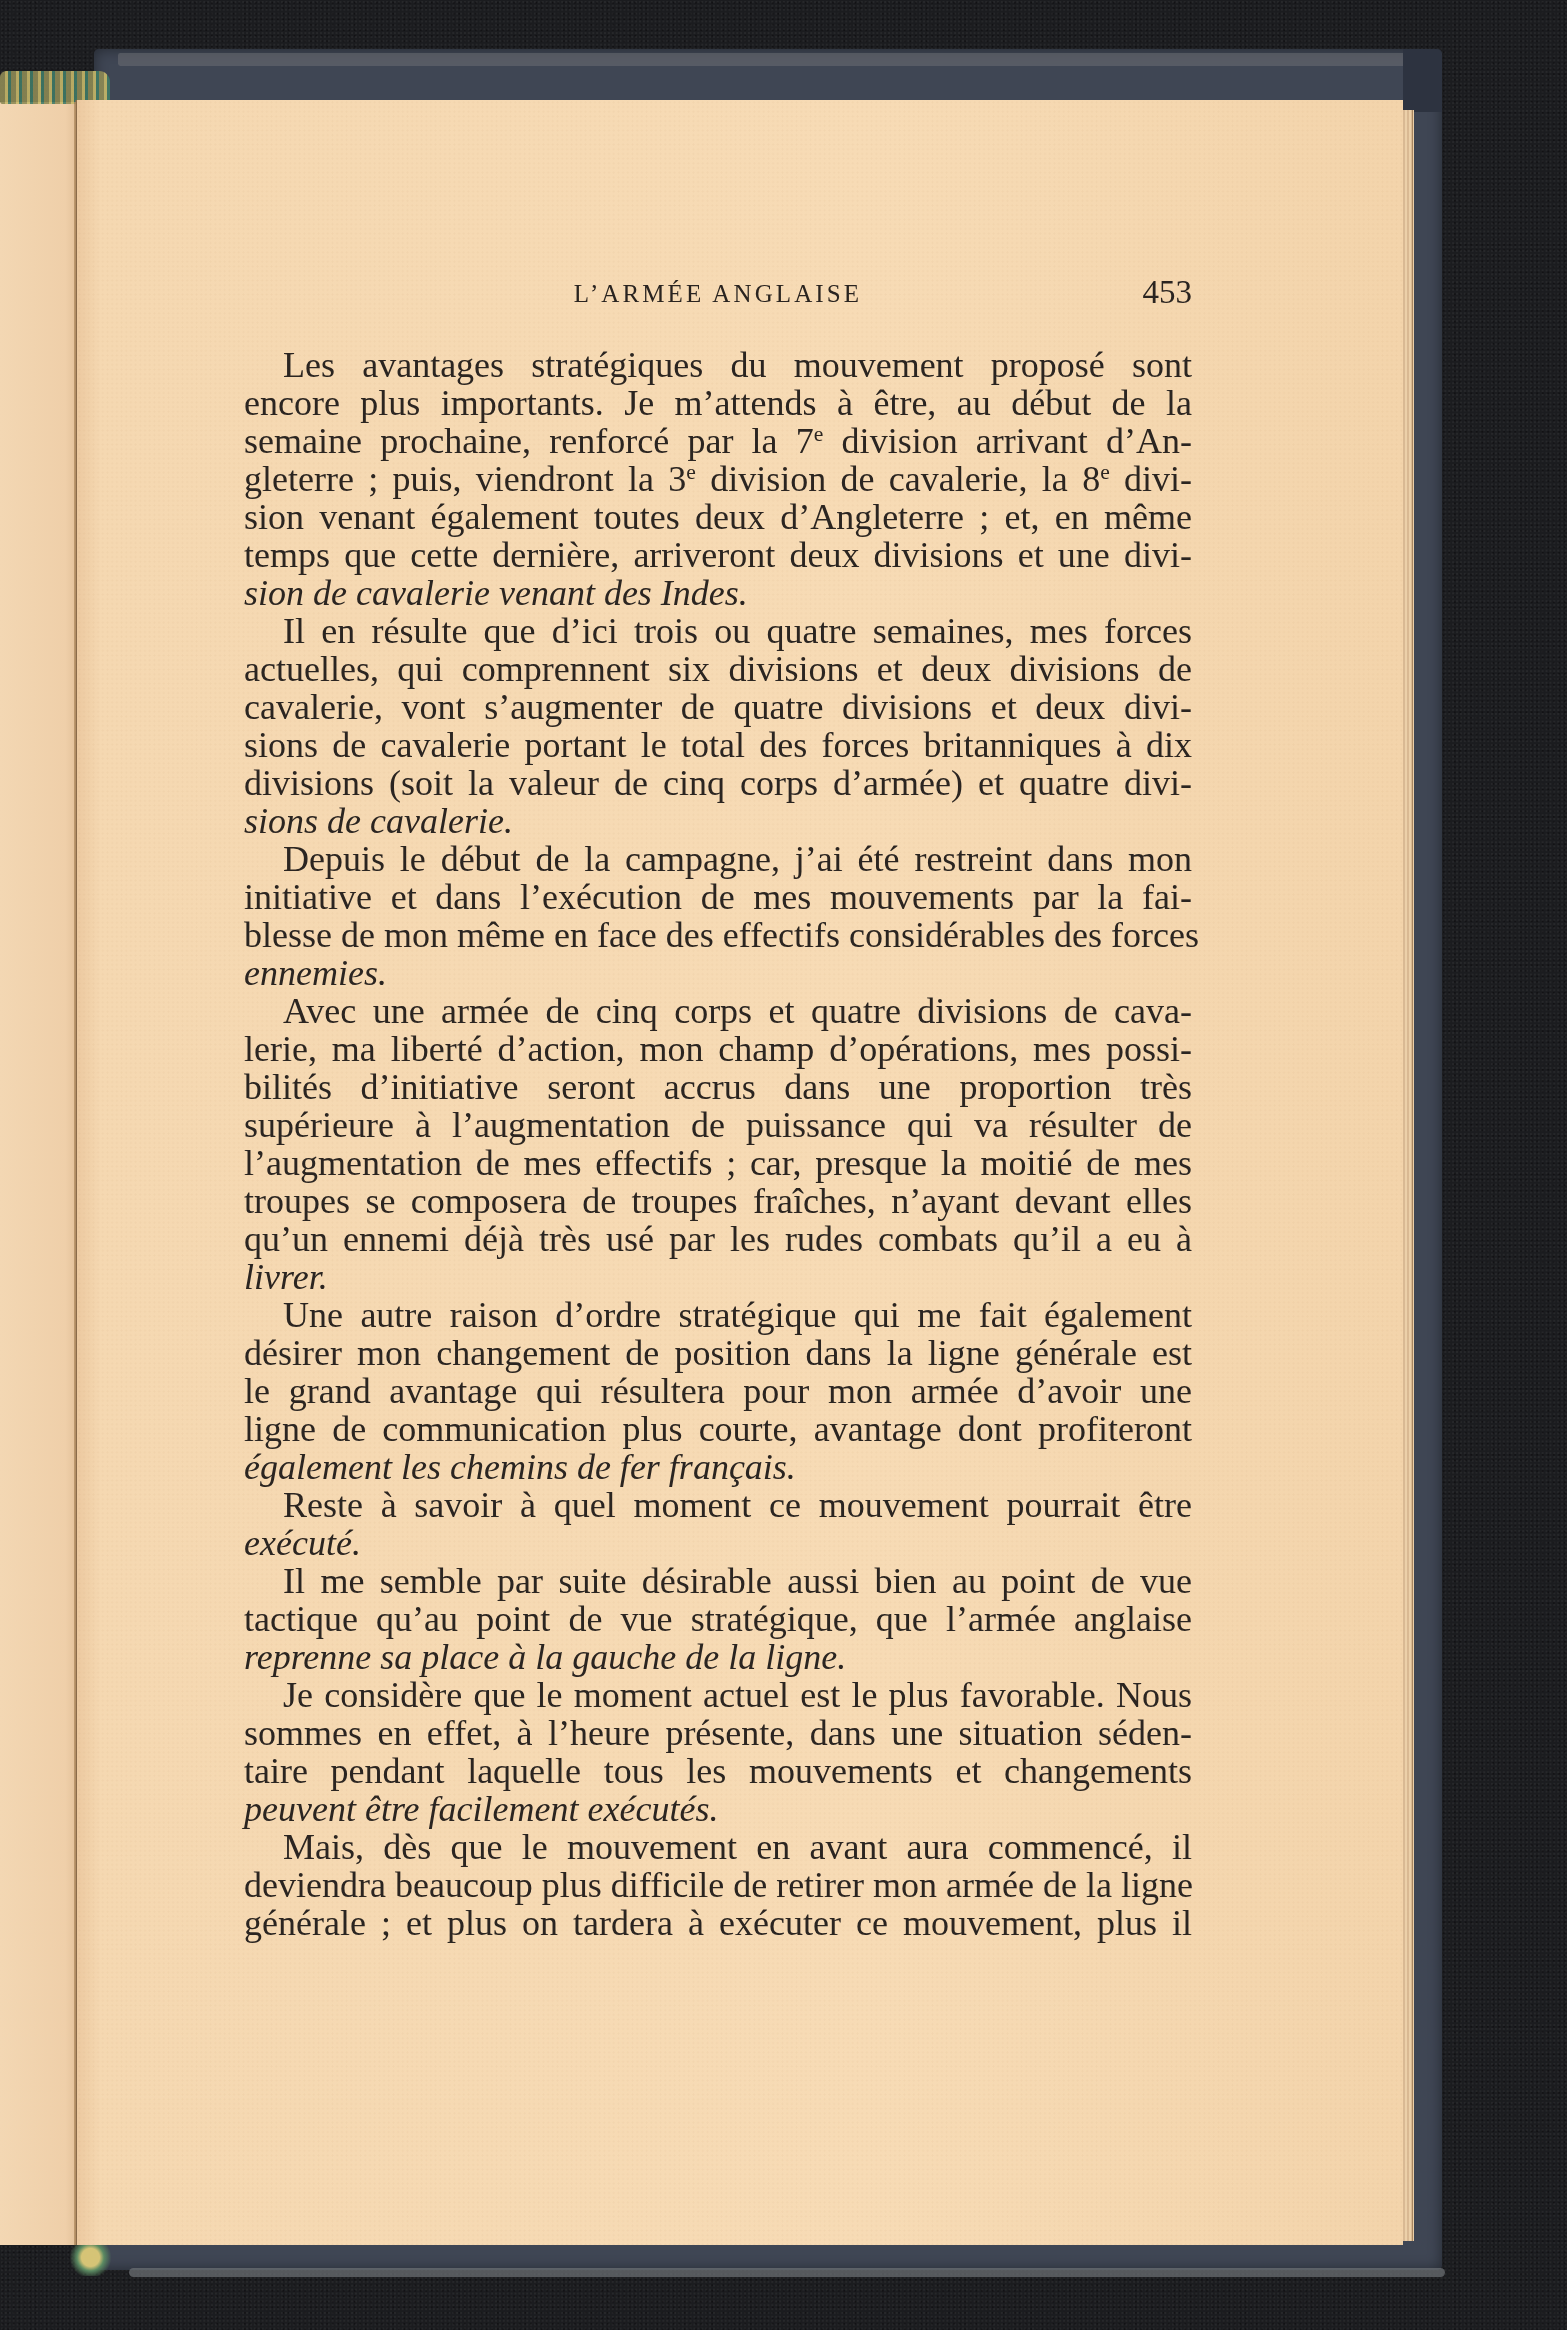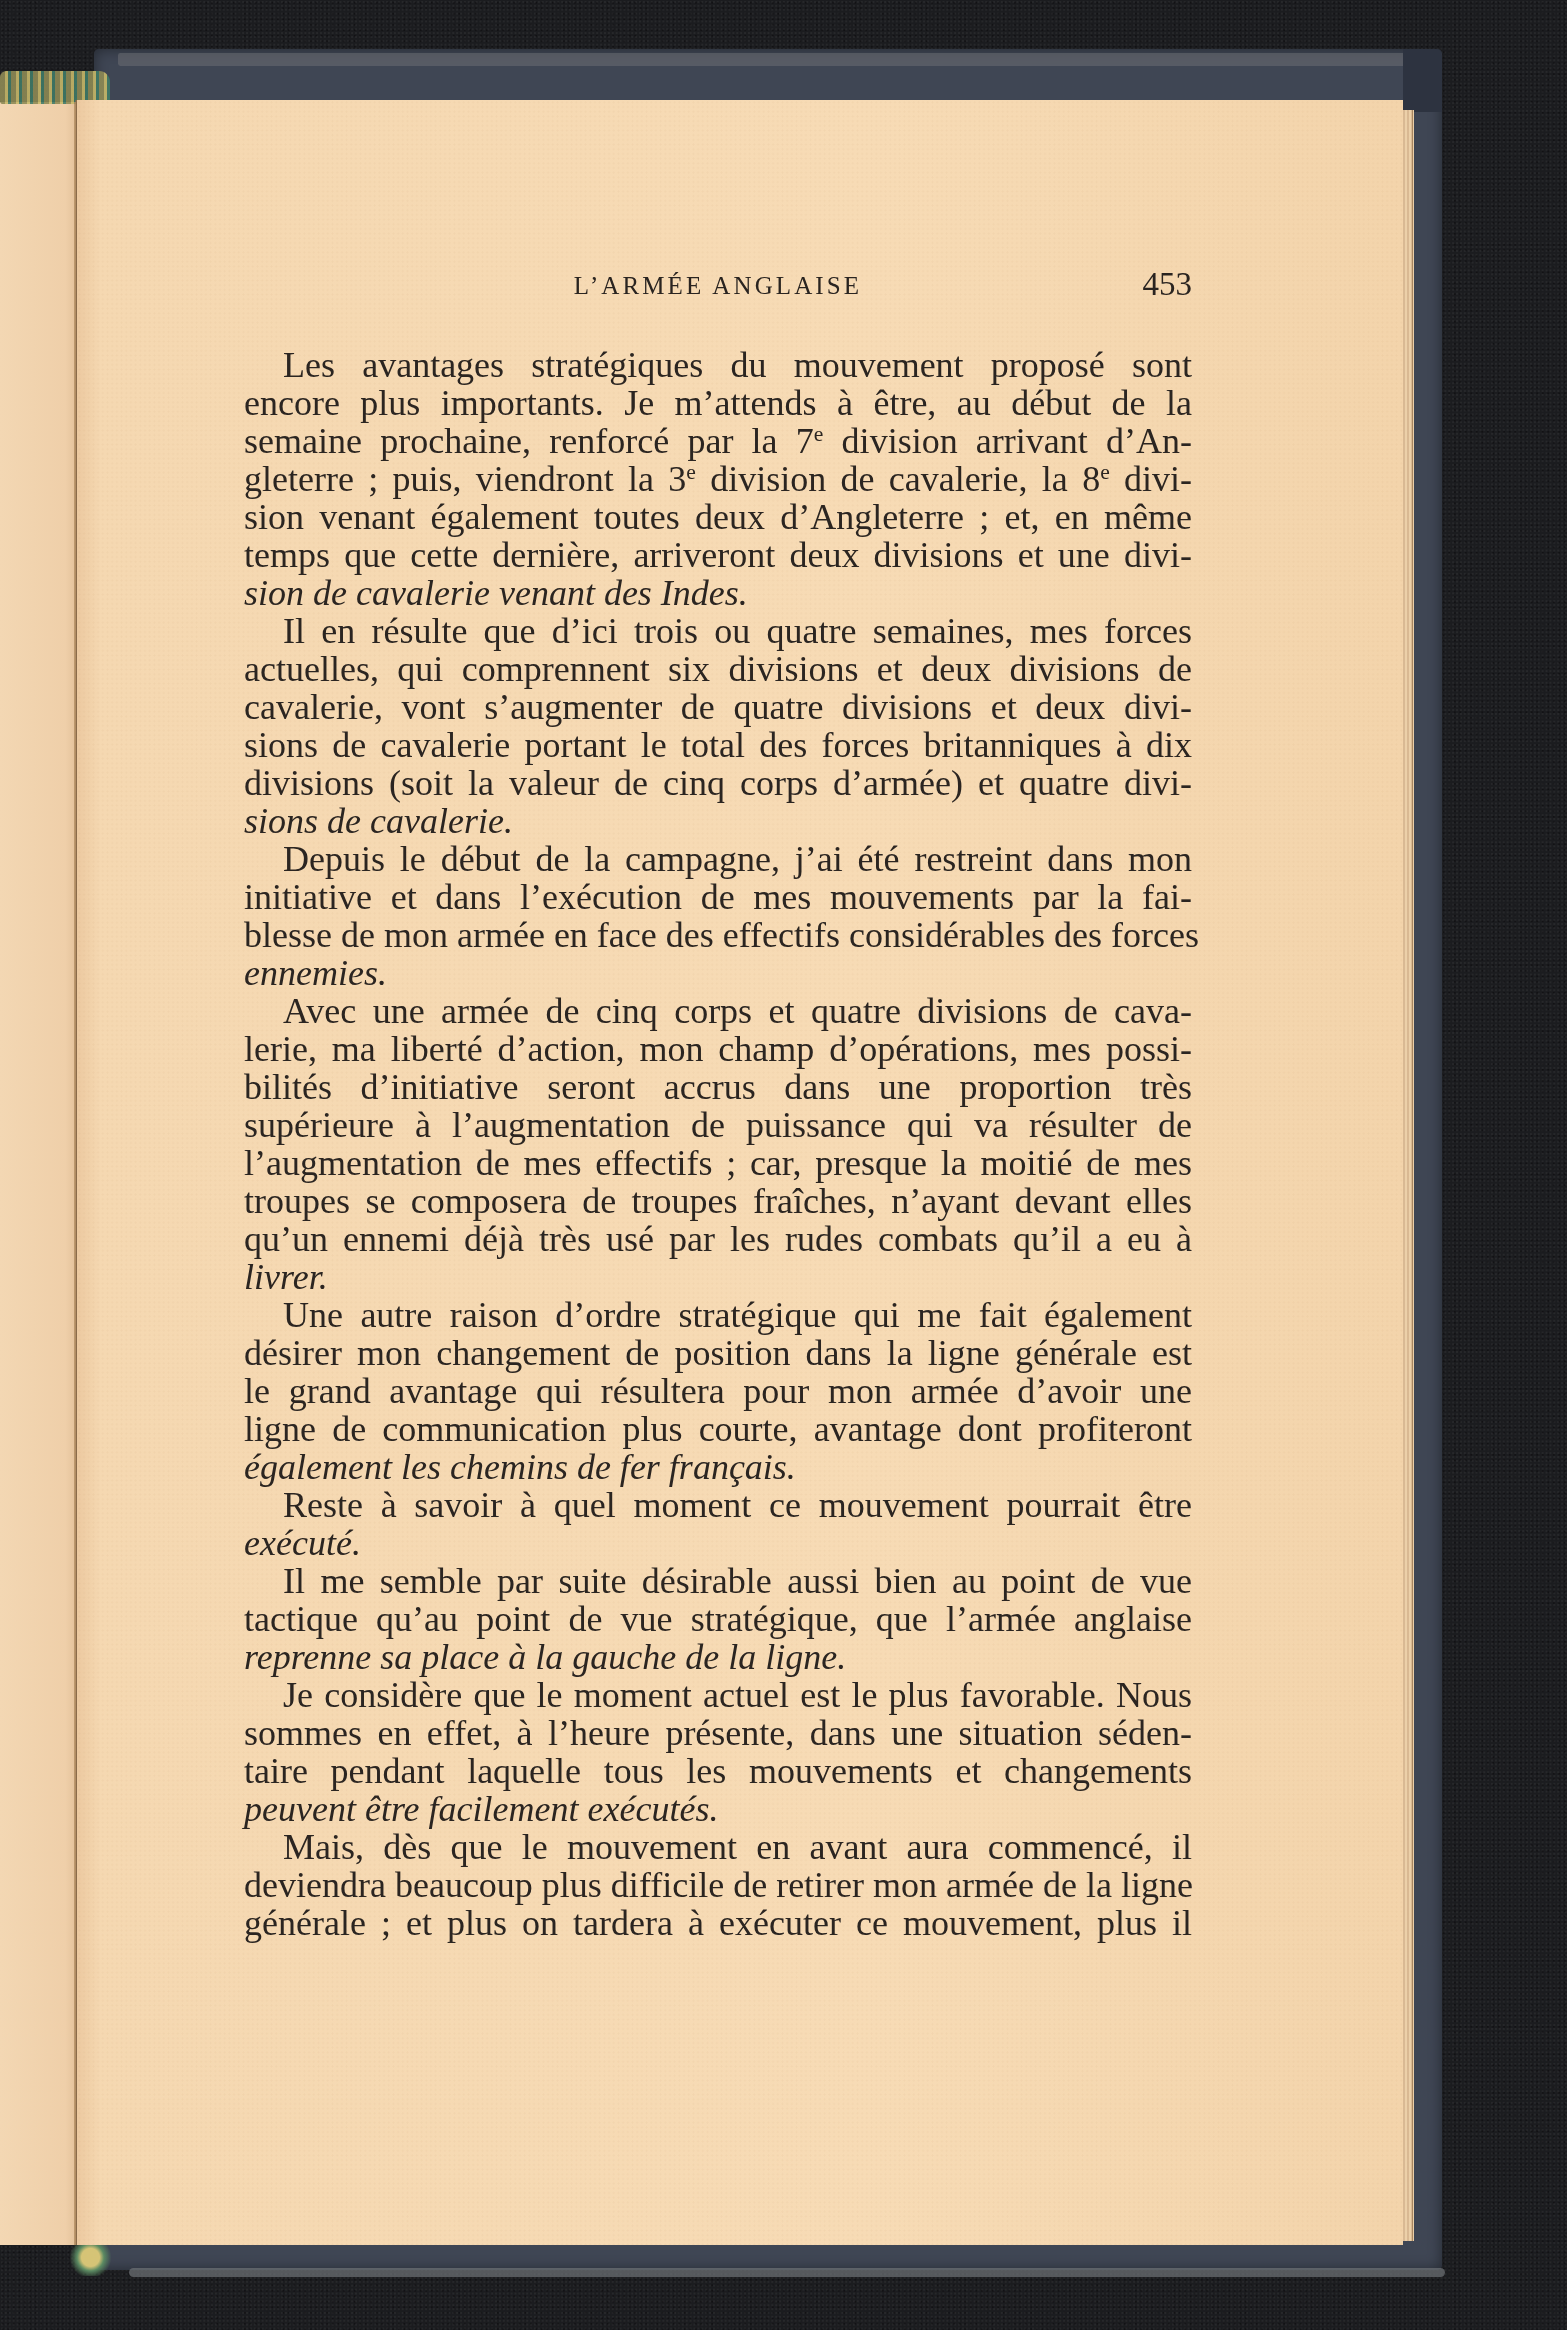--- a/index.html
+++ b/index.html
@@ -51,21 +51,21 @@
   }
   .page-stack {
     position: absolute; left: 1403px; top: 110px; width: 11px; height: 2131px;
     background: repeating-linear-gradient(90deg, #d9b993 0 1.6px, #a78660 1.6px 2.4px, #ecd0a9 2.4px 3.9px);
   }
   .gutter-line {
     position: absolute; left: 74px; top: 102px; width: 2.4px; height: 2143px;
     background: #b08c62; opacity: .8;
   }
   .running-head {
-    position: absolute; left: 244px; top: 266px; width: 948px; height: 39px;
+    position: absolute; left: 244px; top: 274px; width: 948px; height: 39px;
   }
   .running-title {
     position: absolute; left: 0; right: 0; top: 6.3px; text-align: center;
     font-size: 25px; letter-spacing: 3.1px; color: #2a2420;
     font-variant: small-caps; text-transform: uppercase;
   }
   .page-number {
     position: absolute; right: 0; top: 0; font-size: 33px; color: #2a2420; text-align: center;
   }
   .body-text {
@@ -116,21 +116,21 @@
       <span class="line indent">Il en résulte que d’ici trois ou quatre semaines, mes forces</span>
       <span class="line">actuelles, qui comprennent six divisions et deux divisions de</span>
       <span class="line">cavalerie, vont s’augmenter de quatre divisions et deux divi-</span>
       <span class="line">sions de cavalerie portant le total des forces britanniques à dix</span>
       <span class="line">divisions (soit la valeur de cinq corps d’armée) et quatre divi-</span>
       <span class="line last">sions de cavalerie.</span>
     </div>
     <div>
       <span class="line indent">Depuis le début de la campagne, j’ai été restreint dans mon</span>
       <span class="line">initiative et dans l’exécution de mes mouvements par la fai-</span>
-      <span class="line">blesse de mon armée en face des effectifs considérables des forces</span>
+      <span class="line">blesse de mon même en face des effectifs considérables des forces</span>
       <span class="line last">ennemies.</span>
     </div>
     <div>
       <span class="line indent">Avec une armée de cinq corps et quatre divisions de cava-</span>
       <span class="line">lerie, ma liberté d’action, mon champ d’opérations, mes possi-</span>
       <span class="line">bilités d’initiative seront accrus dans une proportion très</span>
       <span class="line">supérieure à l’augmentation de puissance qui va résulter de</span>
       <span class="line">l’augmentation de mes effectifs ; car, presque la moitié de mes</span>
       <span class="line">troupes se composera de troupes fraîches, n’ayant devant elles</span>
       <span class="line">qu’un ennemi déjà très usé par les rudes combats qu’il a eu à</span>

